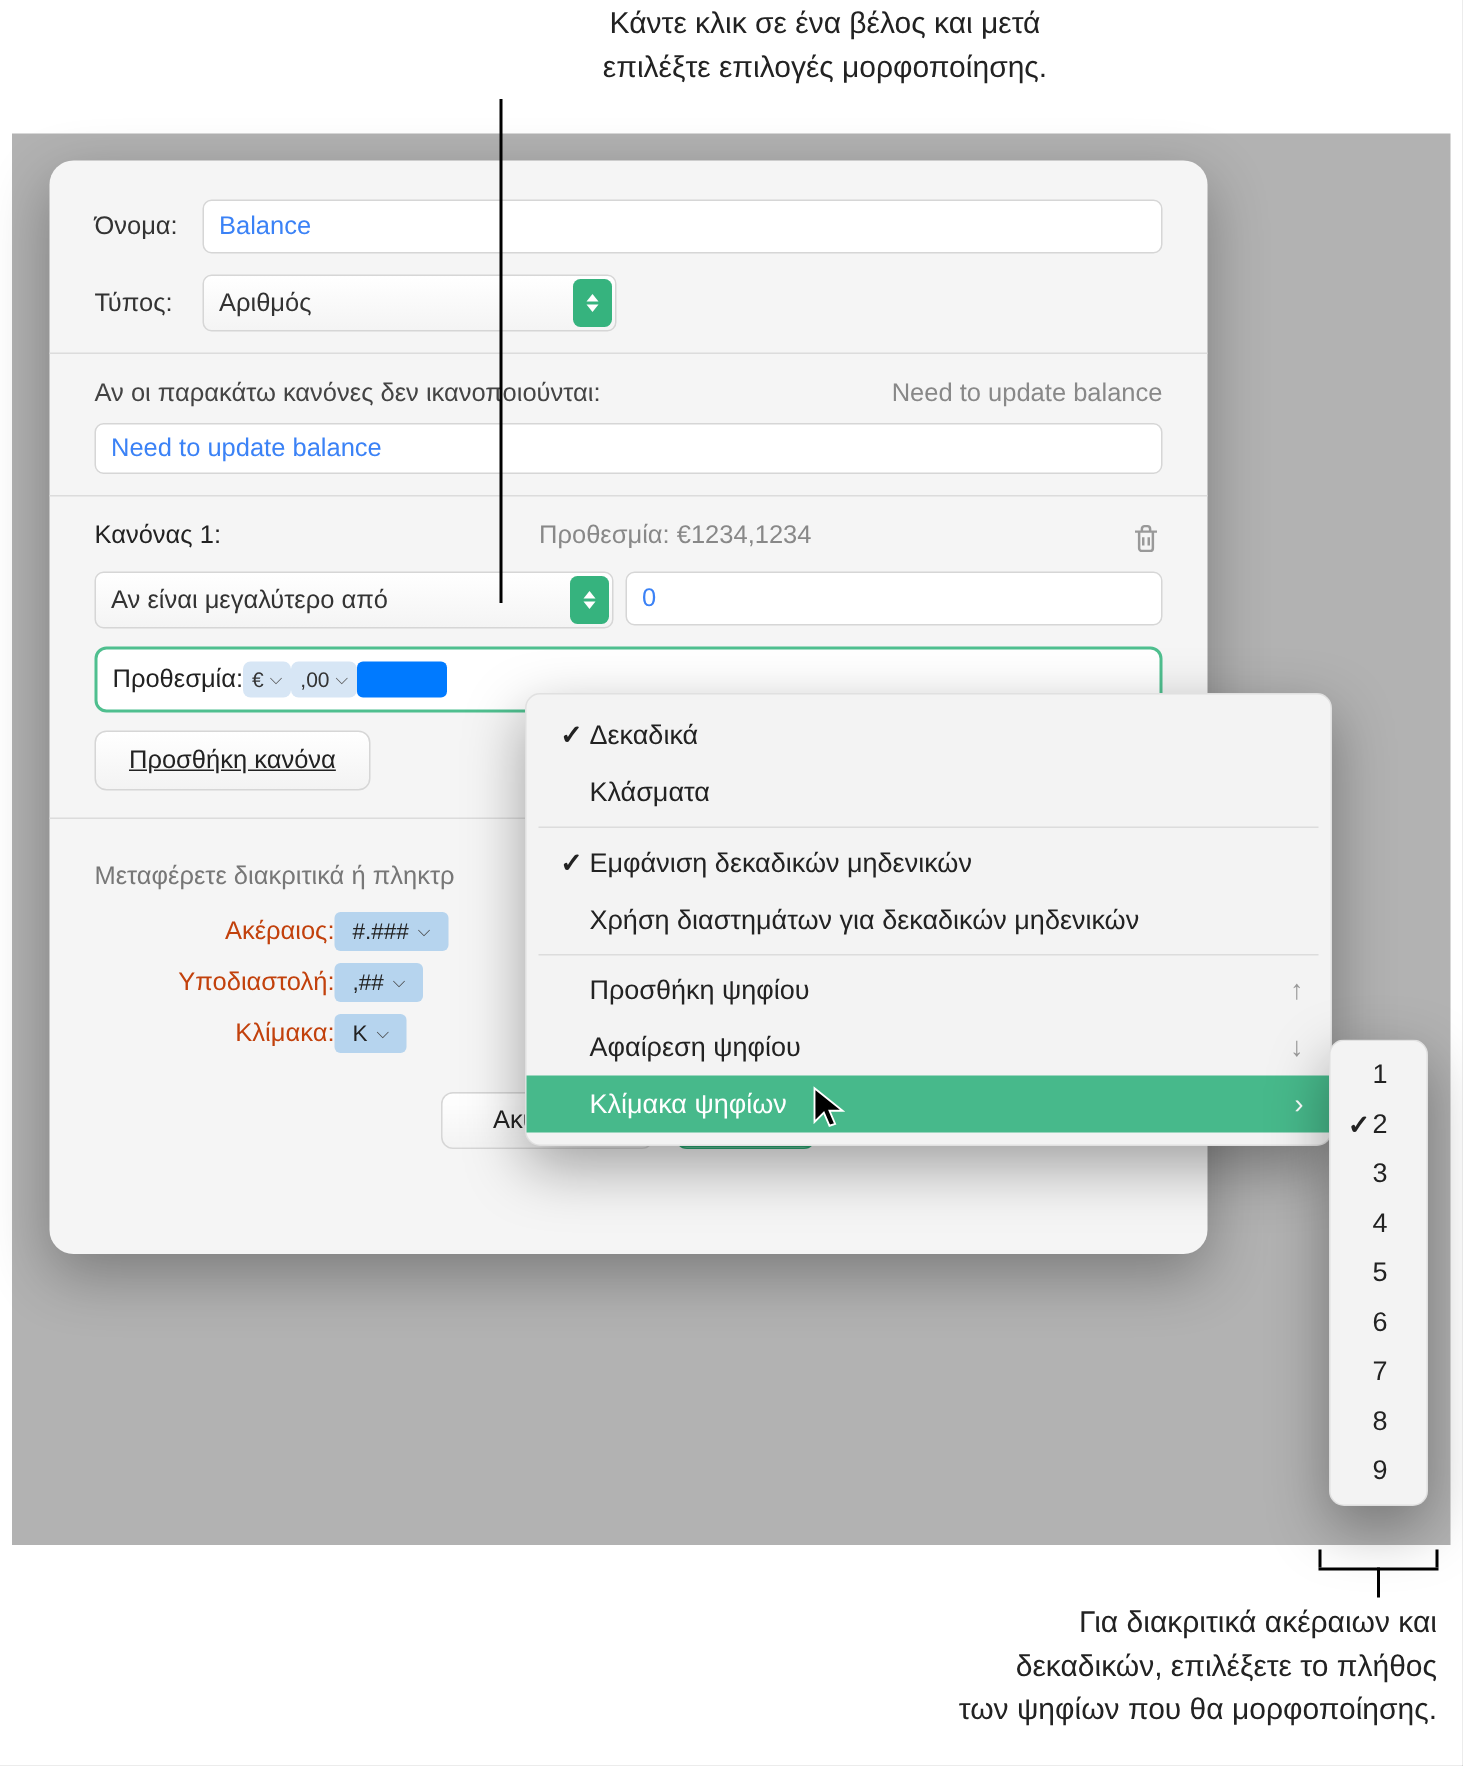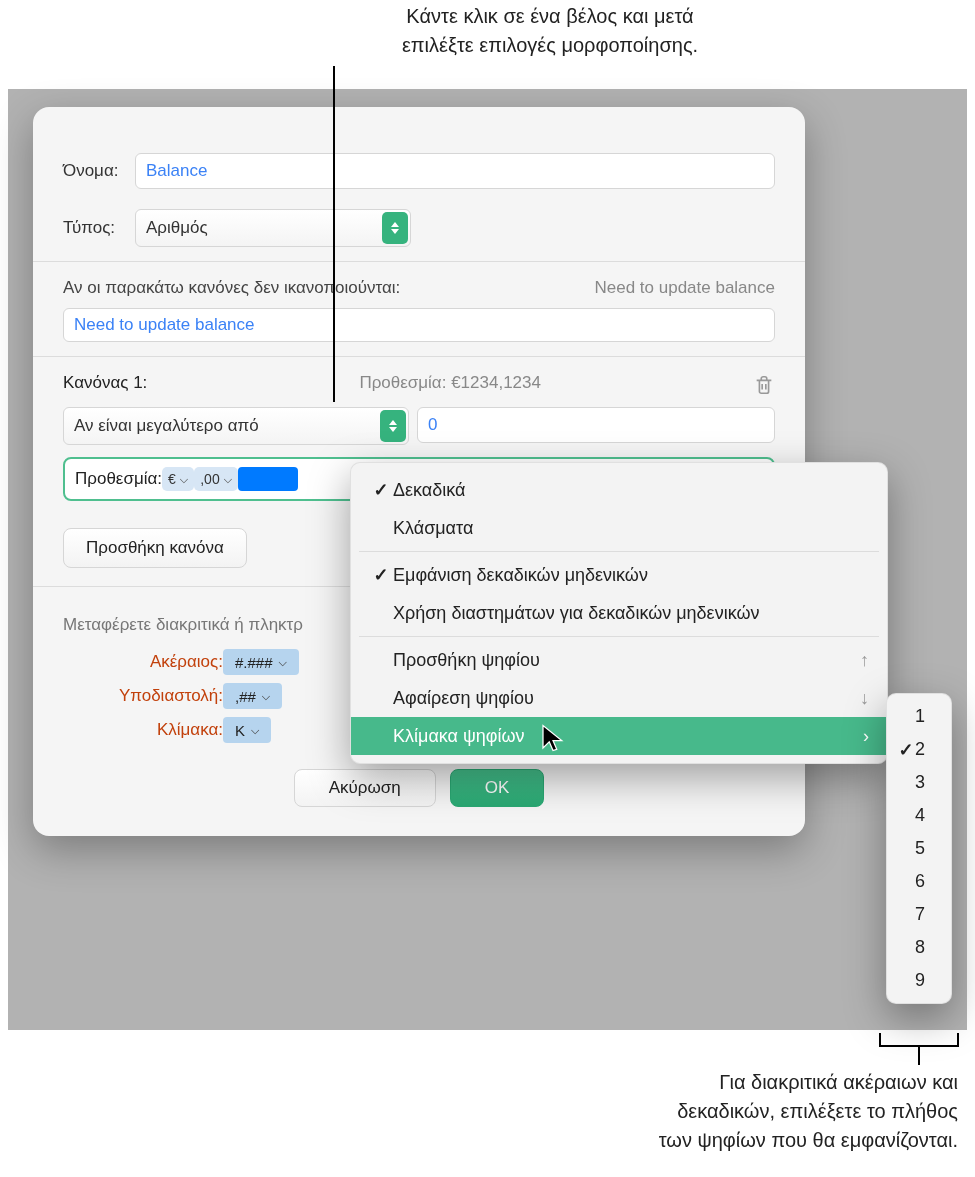--- a/index.html
+++ b/index.html
@@ -1,39 +1,39 @@
 <!DOCTYPE html>
 <html><head>
 <meta charset="utf-8">
 <style>
 html,body{margin:0;padding:0;width:975px;height:1177px;background:#fff;font-family:-apple-system,"Helvetica Neue",Arial,sans-serif;font-size:17px;color:#222;}
 .stage{position:relative;width:975px;height:1177px;}
 .gray-bg{position:absolute;left:8px;top:89px;width:959px;height:941px;background:#b2b2b2;}
 .dialog{position:absolute;left:33px;top:107px;width:772px;height:729px;background:#f5f5f5;border-radius:16px;box-shadow:0 14px 40px rgba(0,0,0,.3);}
 .form-area{padding:26px 30px 10px 30px;}
-.row{display:flex;align-items:center;margin-bottom:14px;margin-top:20px;}
+.row{display:flex;align-items:center;margin-bottom:14px;}
 .lbl{width:72px;color:#333;}
 .text-input{flex:1;height:34px;border:1px solid #d6d6d6;border-radius:6px;background:#fff;padding:0 10px;font-size:17px;color:#3b82f6;}
 .select-wrap{flex:1;display:flex;align-items:center;}
 .select{position:relative;height:32px;border:1px solid #d6d6d6;border-radius:6px;background:linear-gradient(#fff,#f4f4f4);padding:2px 44px 2px 10px;font-size:17px;color:#333;display:inline-flex;align-items:center;}
 .select .sel-btn{position:absolute;right:2px;top:2px;bottom:2px;width:26px;background:#36b37e;border-radius:5px;display:flex;flex-direction:column;align-items:center;justify-content:center;}
 .select .sel-btn::before{content:"";width:0;height:0;border-left:4px solid transparent;border-right:4px solid transparent;border-bottom:5px solid #fff;margin-bottom:2px;}
 .select .sel-btn::after{content:"";width:0;height:0;border-left:4px solid transparent;border-right:4px solid transparent;border-top:5px solid #fff;}
 .section-sep{border-top:1px solid #dcdcdc;margin:14px -30px 16px -30px;}
 .two-col{display:flex;justify-content:space-between;align-items:center;}
 .hint{color:#444;}
 .gray-txt{color:#888;}
 .rule-header{display:flex;justify-content:space-between;align-items:flex-start;margin-bottom:10px;}
 .trash{width:22px;height:24px;color:#888;}
 .inline-row{display:flex;gap:8px;margin-bottom:12px;}
 .format-bar{display:flex;align-items:center;gap:0;border:2px solid #4fbf8f;border-radius:8px;height:40px;padding:0 10px;background:#fff;}
 .chip{display:inline-flex;align-items:center;gap:4px;background:#d7e6f5;border-radius:5px;height:24px;padding:0 6px;font-size:14px;color:#333;}
 .chip .chev{font-size:11px;color:#555;}
 .blue-token{background:#007aff;color:#fff;border-radius:4px;height:24px;padding:0 8px;display:inline-flex;align-items:center;font-size:14px;width:44px;}
-.add-rule{display:inline-flex;align-items:center;justify-content:center;height:38px;padding:0 22px;border:1px solid #d6d6d6;border-radius:8px;background:linear-gradient(#fff,#f3f3f3);font-size:17px;margin-top:27px;}
+.add-rule{display:inline-flex;align-items:center;justify-content:center;height:38px;padding:0 22px;border:1px solid #d6d6d6;border-radius:8px;background:linear-gradient(#fff,#f3f3f3);font-size:17px;margin-top:12px;text-decoration:underline;}
 .drag-hint{color:#777;margin-top:28px;margin-bottom:14px;}
 .token-grid .tok-row{display:flex;align-items:center;margin-bottom:8px;}
 .token-grid .tlbl{width:160px;text-align:right;color:#c2410c;}
 .tok{display:inline-flex;align-items:center;background:#b6d4ee;border-radius:4px;height:26px;padding:0 12px;font-size:15px;color:#222;}
 .tok .chev{margin-left:6px;font-size:11px;color:#444;}
 .btn-row{display:flex;gap:14px;justify-content:center;padding:18px 0 0 0;}
 .btn{height:36px;padding:0 34px;border-radius:8px;font-size:17px;display:inline-flex;align-items:center;justify-content:center;border:1px solid #d6d6d6;background:linear-gradient(#fff,#f3f3f3);}
 .btn.primary{background:linear-gradient(#45c28d,#2aa873);border-color:#2aa873;color:#fff;font-weight:500;}
 .menu{position:absolute;left:350px;top:462px;width:536px;background:#f3f3f3;border-radius:10px;box-shadow:0 14px 40px rgba(0,0,0,.35);padding:8px 0;border:1px solid rgba(0,0,0,.08);}
 .menu .item{display:flex;align-items:center;height:38px;padding:0 18px;font-size:18px;color:#222;}
@@ -249,15 +249,15 @@
   <div class="leader1"></div>
 
   <div class="bracket">
     <span class="tick t1"></span>
       <span class="tick t2"></span>
       <span class="stem"></span>
   </div>
   <div class="callout-bot">
     <div>Για διακριτικά ακέραιων και</div>
     <div>δεκαδικών, επιλέξετε το πλήθος</div>
-    <div>των ψηφίων που θα εμφανίζονται.</div>
+    <div>των ψηφίων που θα μορφοποίησης.</div>
   </div>
 </div>
 
 </body></html>

